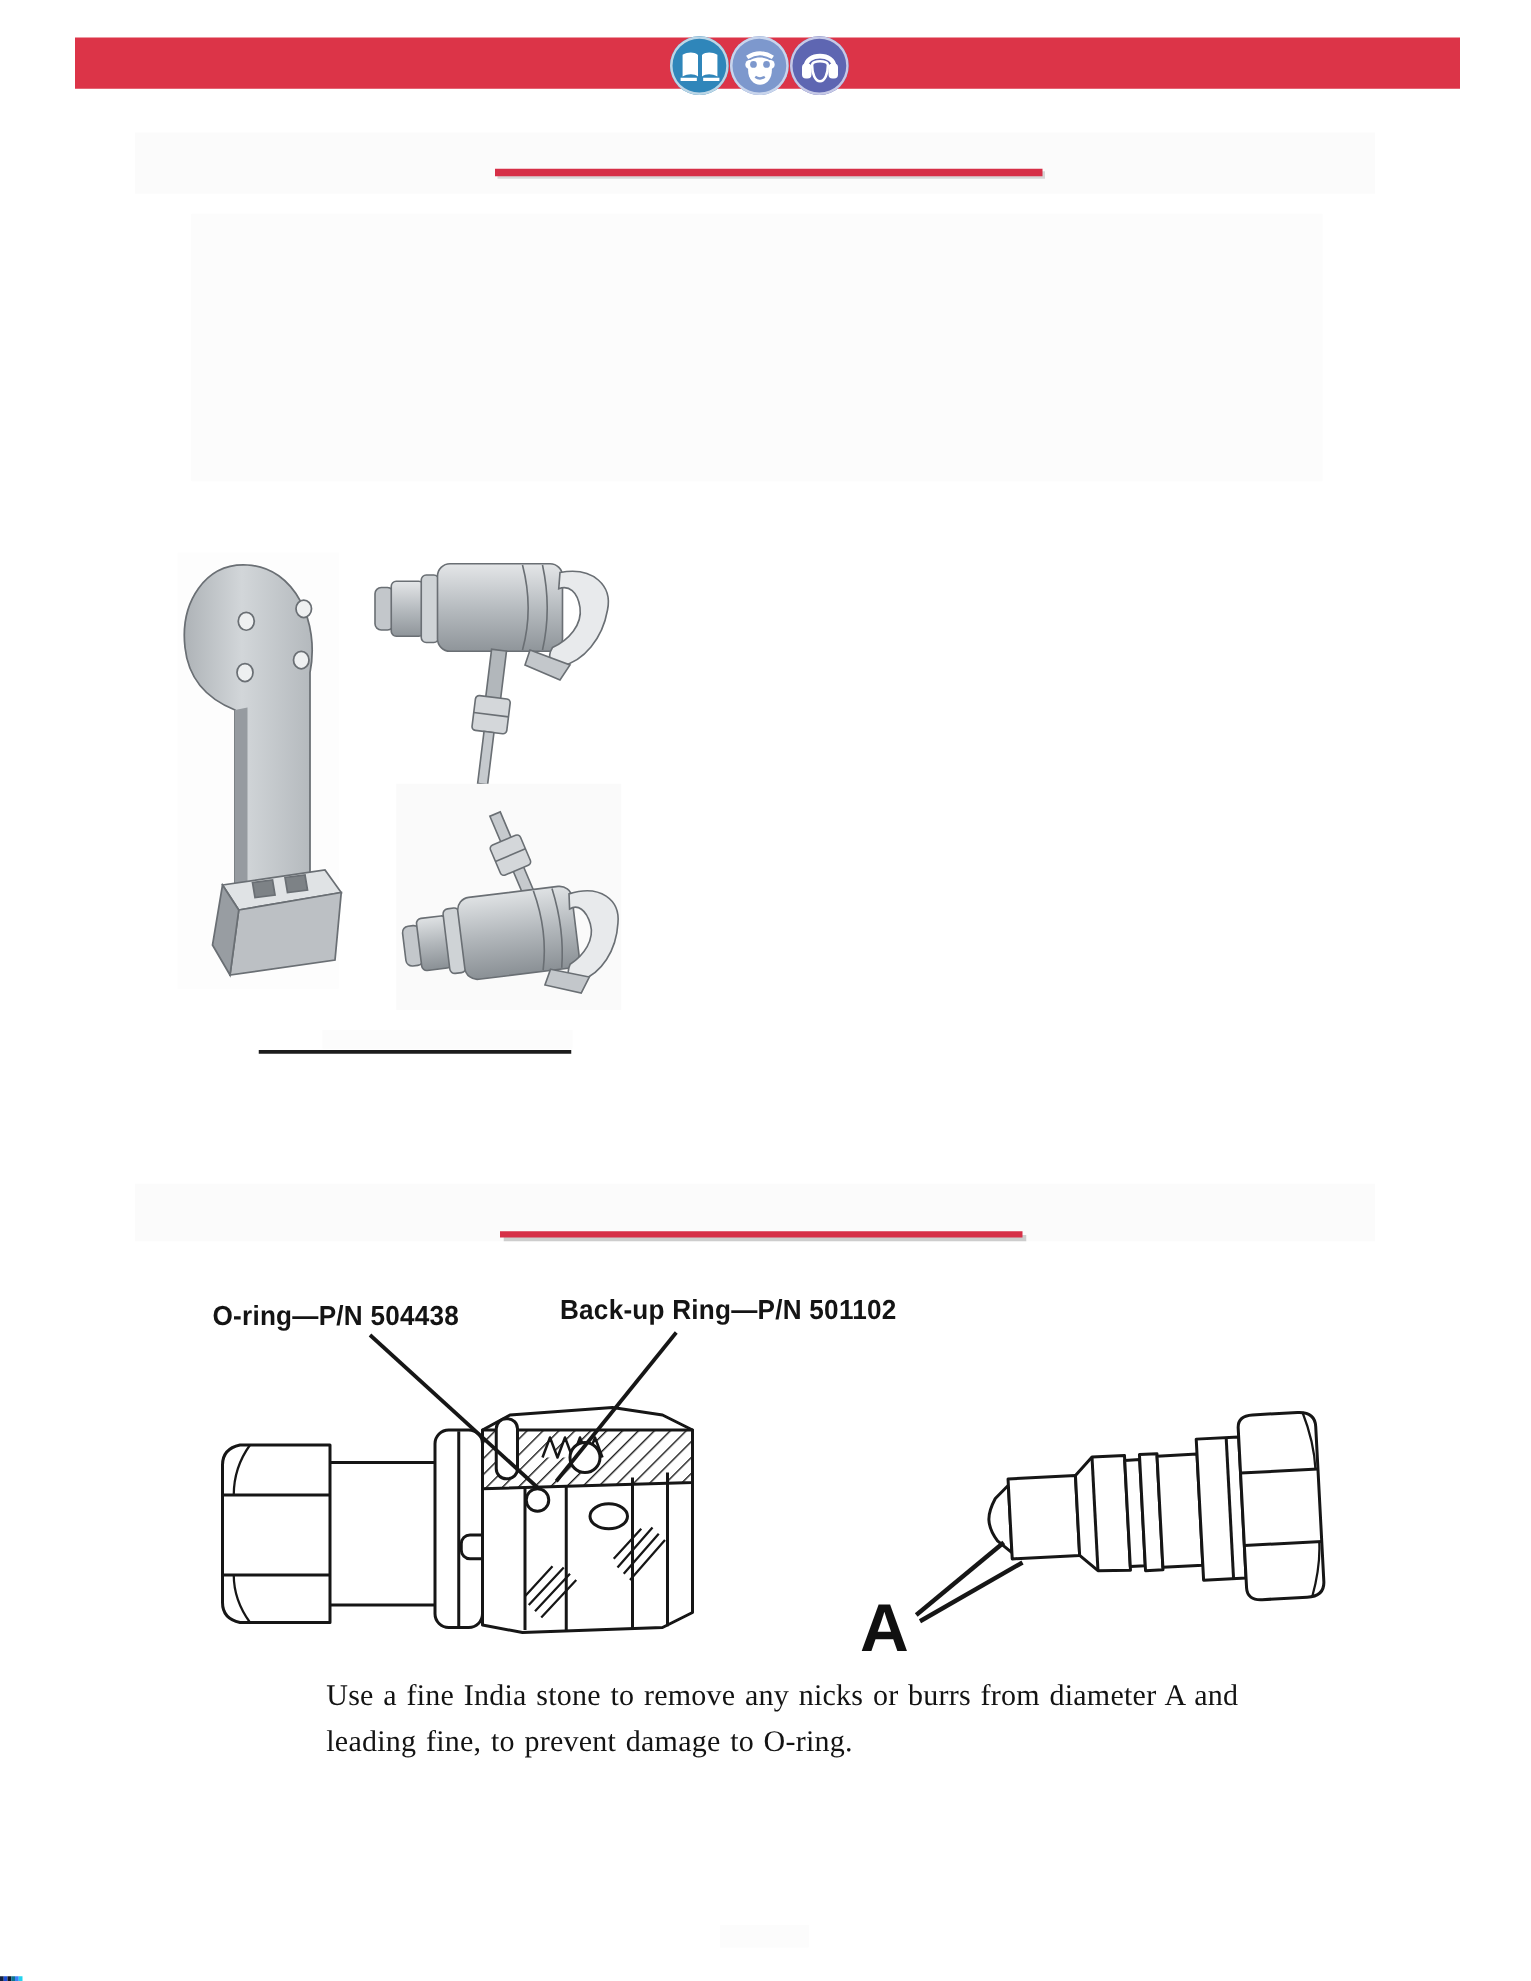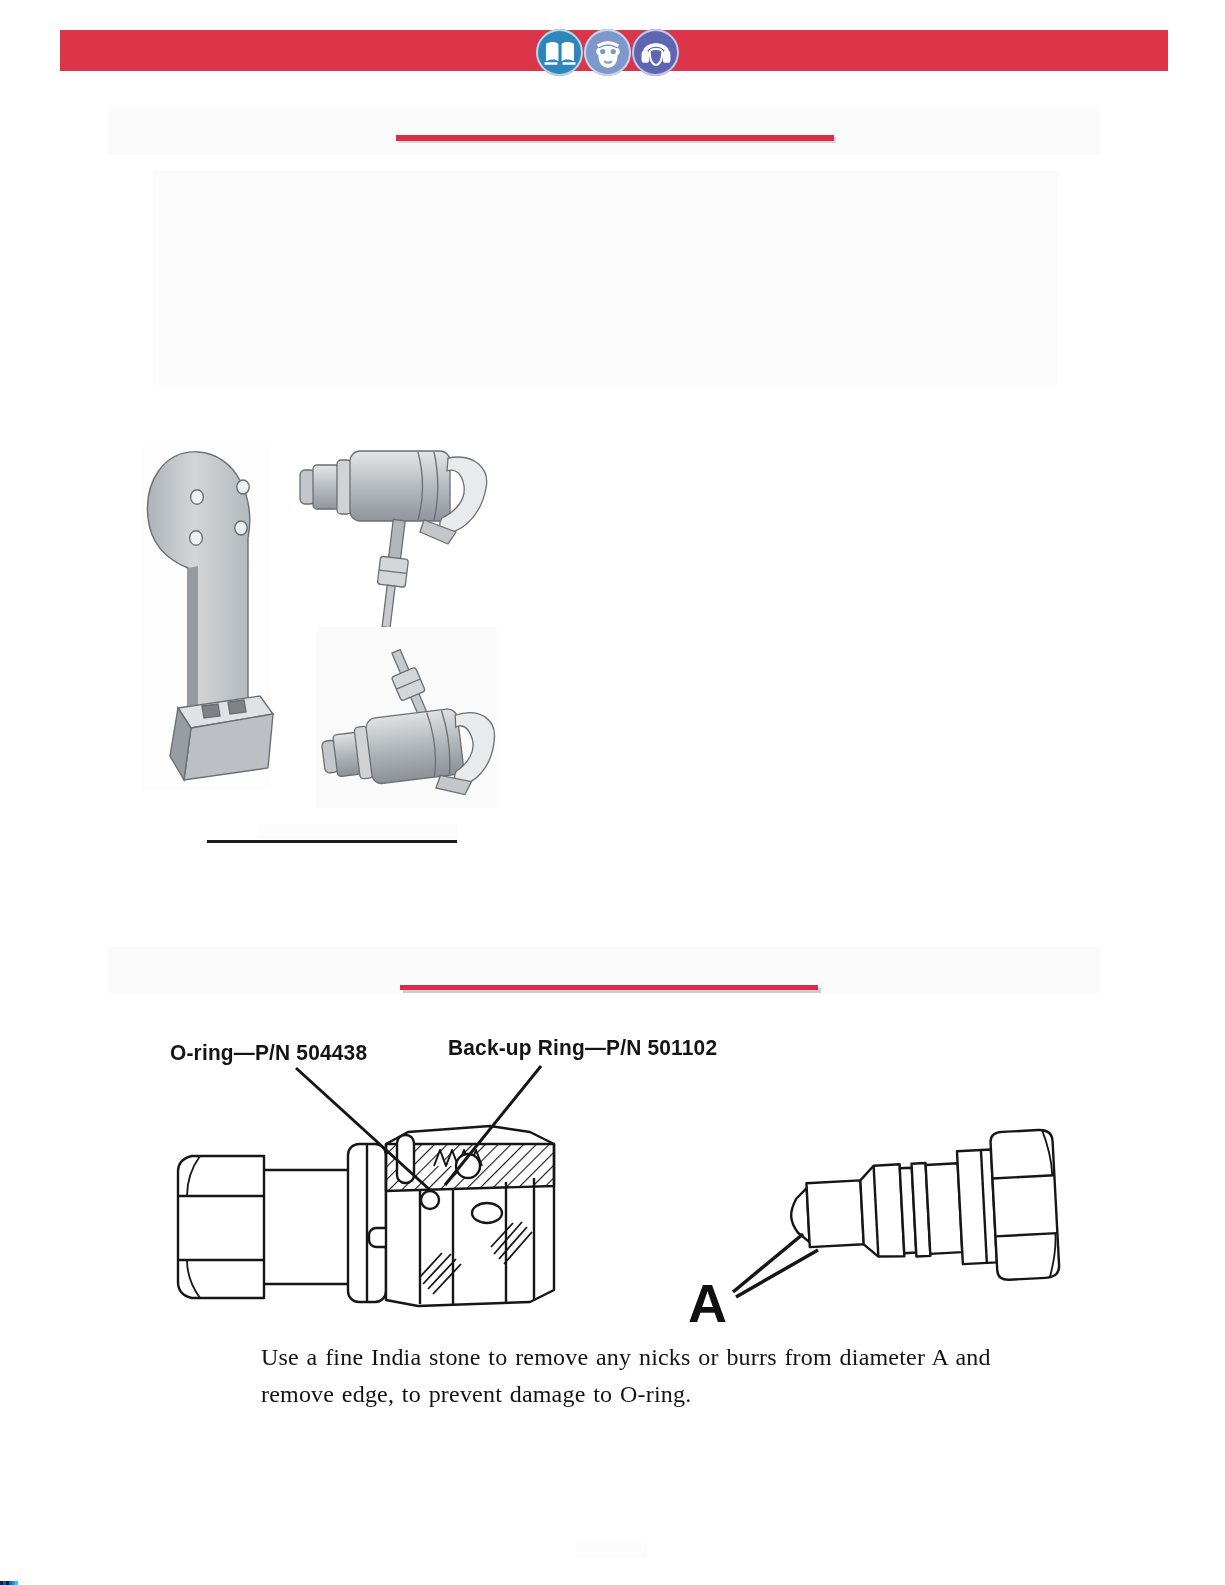--- a/index.html
+++ b/index.html
@@ -235,21 +235,21 @@
       <line x1="296" y1="1068" x2="430" y2="1190" stroke-width="3"></line>
       <line x1="541" y1="1066" x2="445" y2="1185" stroke-width="3"></line>
       <line x1="733" y1="1292" x2="803" y2="1234" stroke-width="3.5"></line>
       <line x1="736" y1="1297" x2="818" y2="1250" stroke-width="3.5"></line>
     </g>
   </svg>
 
   <div class="marker-a">A</div>
 
   <div class="caption cap1">Use a fine India stone to remove any nicks or burrs from diameter A and</div>
-  <div class="caption cap2">remove edge, to prevent damage to O-ring.</div>
+  <div class="caption cap2">leading fine, to prevent damage to O-ring.</div>
 
   <div class="faded fb-pageno"></div>
 
   <div class="pixel-strip">
     <span class="px1"></span>
       <span class="px2"></span>
       <span class="px4"></span>
     <span class="px3"></span>
       <span class="px5"></span>
       <span class="px6"></span>

